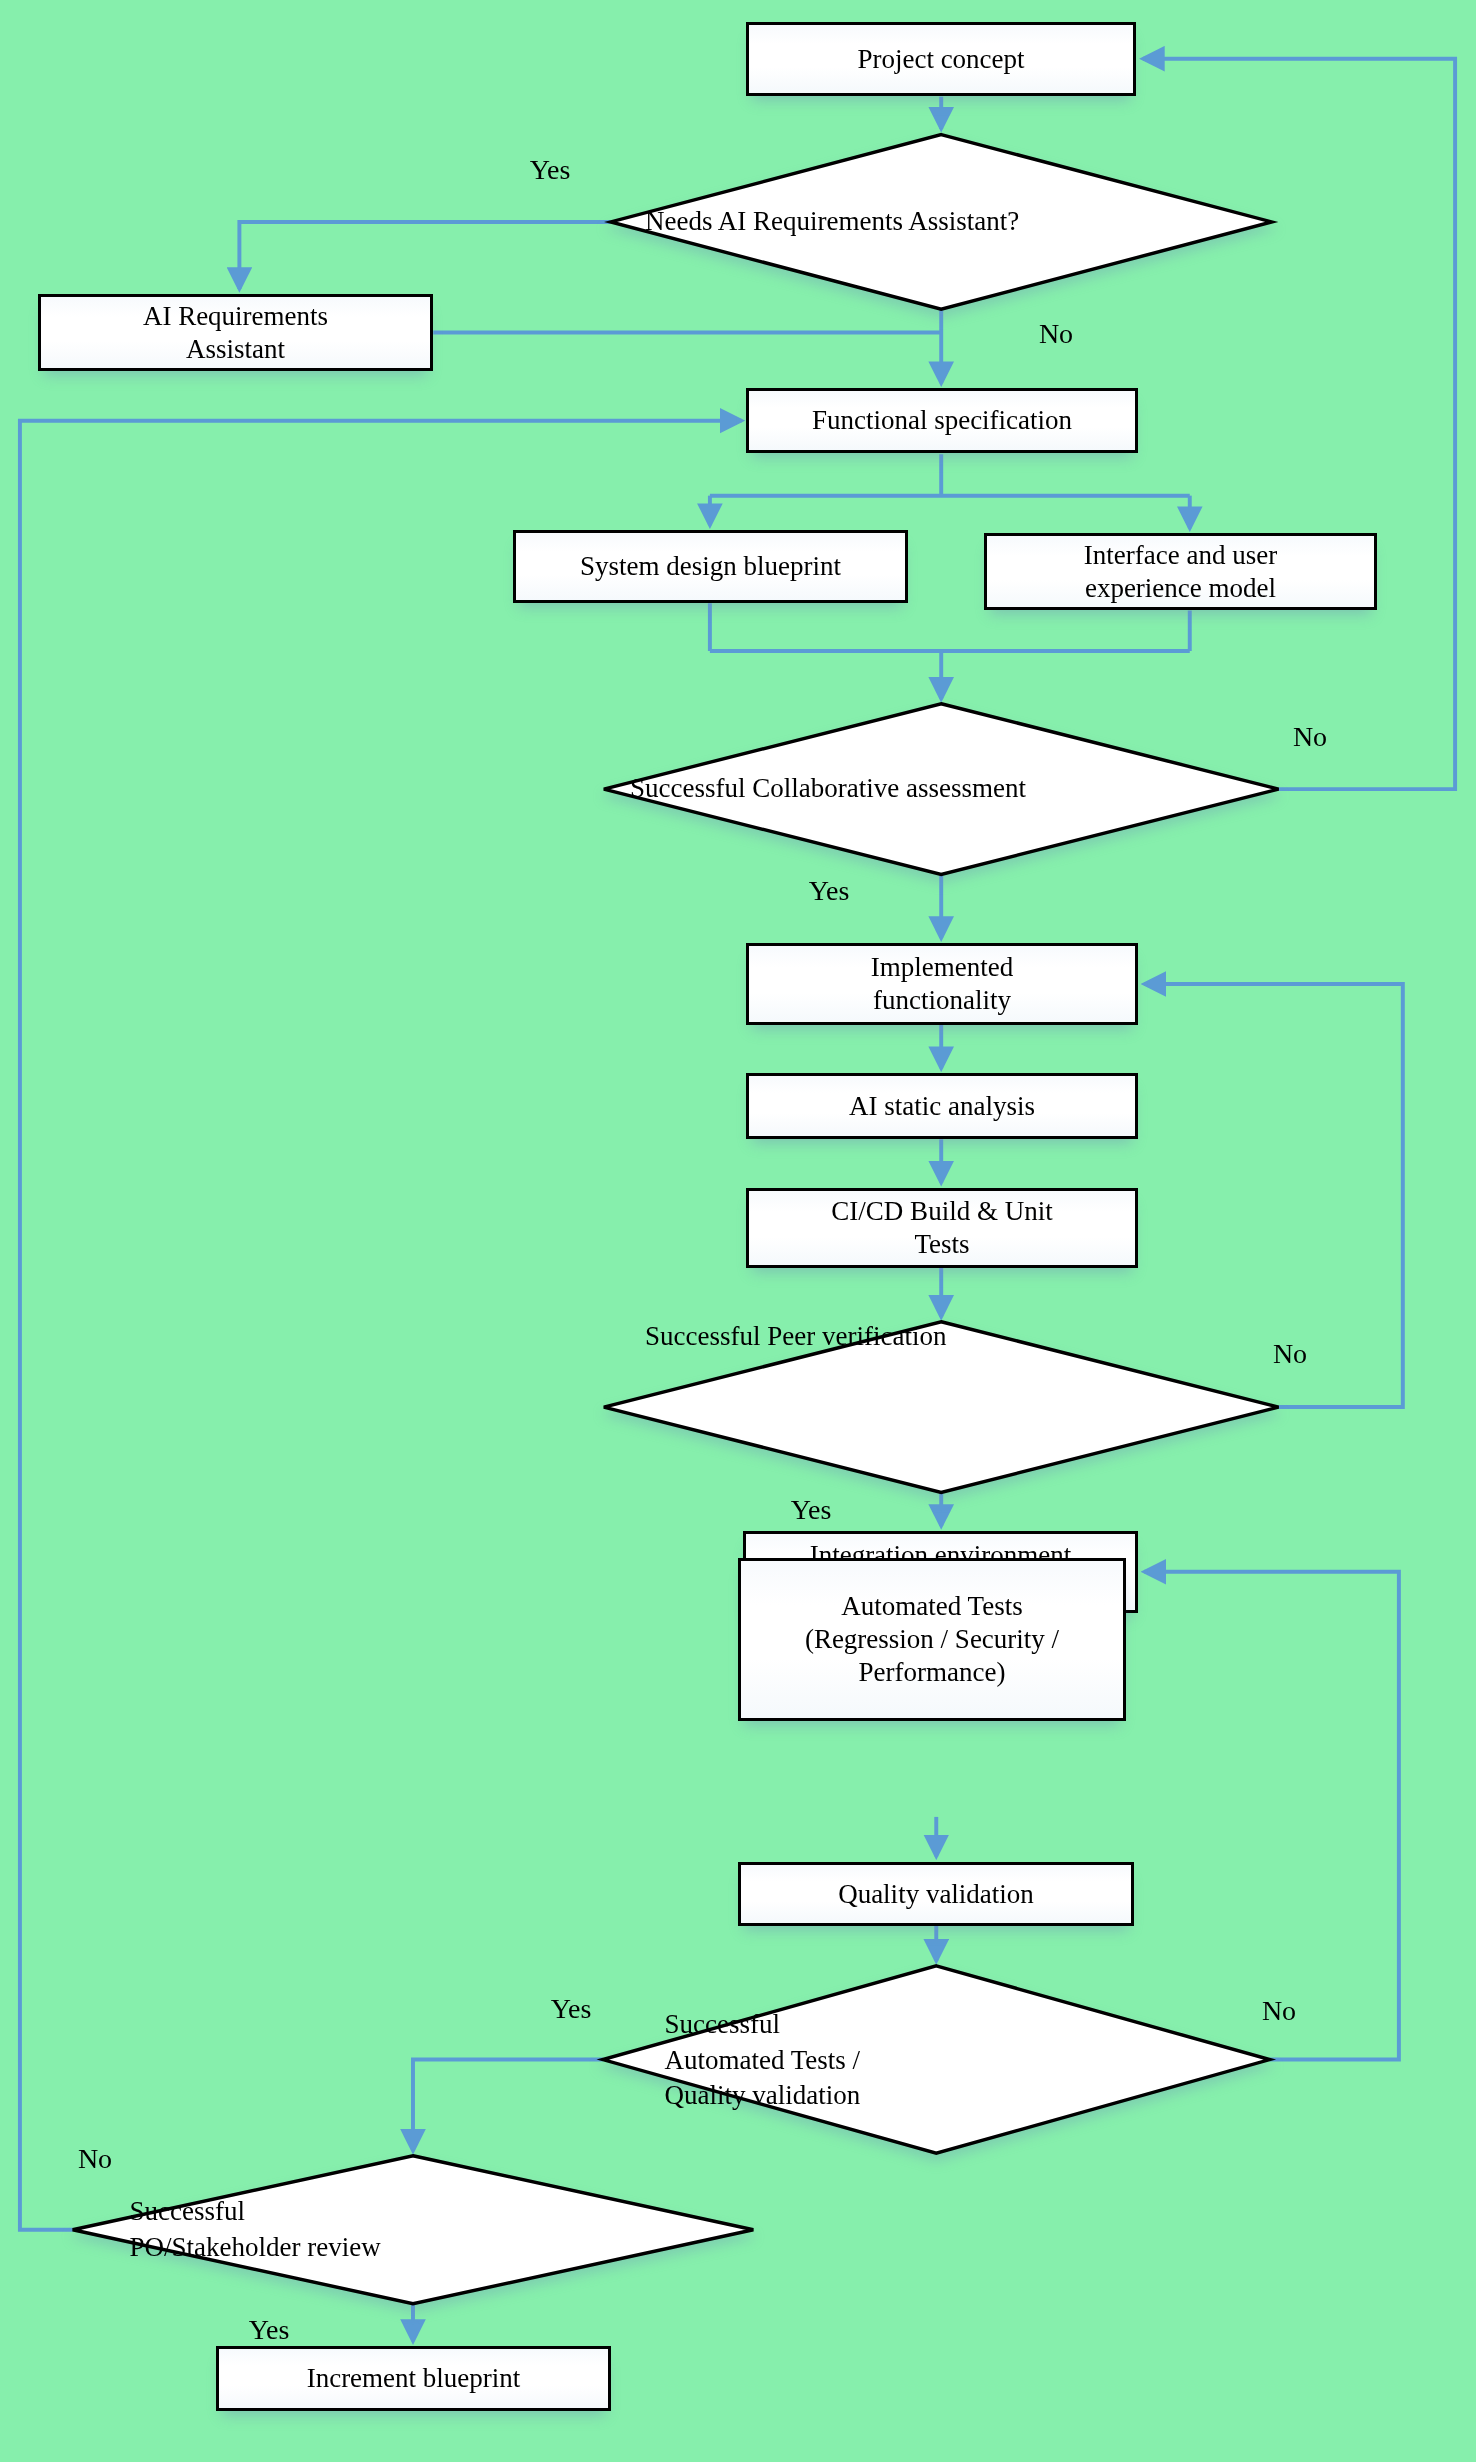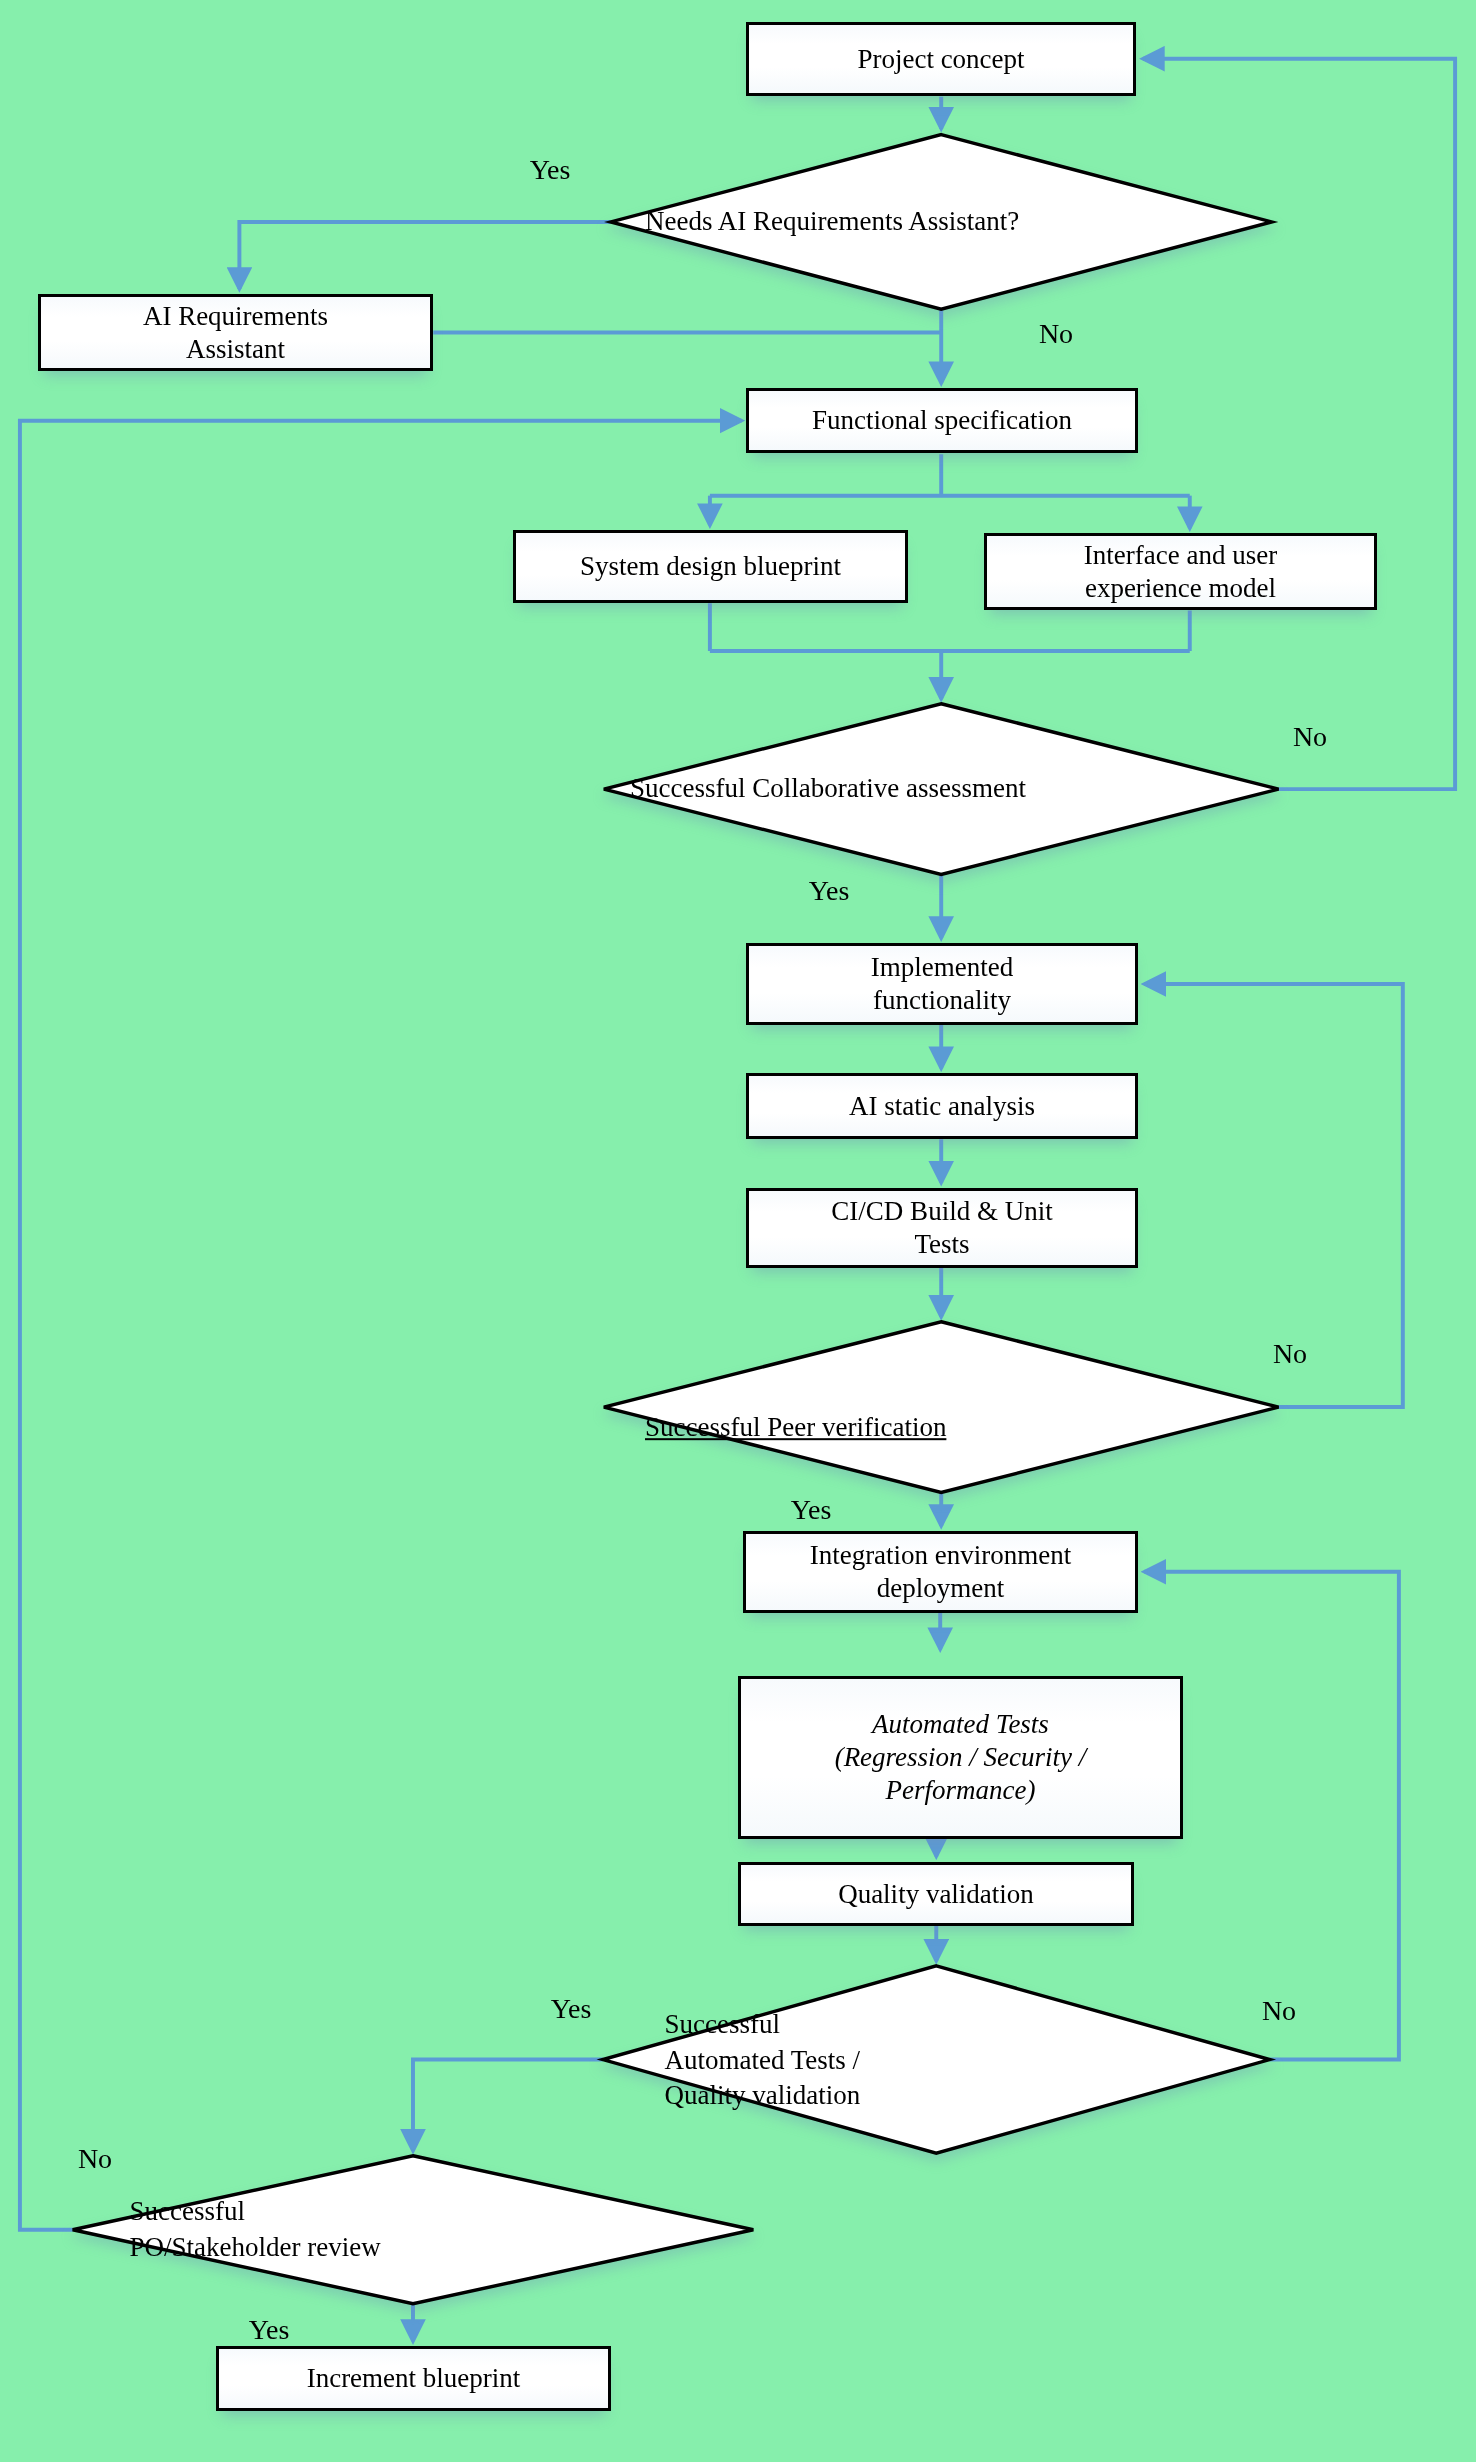--- a/index.html
+++ b/index.html
@@ -84,33 +84,33 @@
 functionality</div>
 
   <div class="pbox" style="left:746px;top:1073px;width:392px;height:66px;">AI static analysis</div>
 
   <div class="pbox" style="left:743px;top:1531px;width:395px;height:82px;">Integration environment
 deployment</div>
 
   <div class="pbox" style="left:746px;top:1188px;width:392px;height:80px;">CI/CD Build &amp; Unit
 Tests</div>
 
-  <div class="pbox" style="left:738px;top:1676px;width:445px;height:163px;font-style:italic;">Automated Tests
+  <div class="pbox" style="left:738px;top:1558px;width:388px;height:163px;">Automated Tests
 (Regression / Security /
 Performance)</div>
 
   <div class="pbox" style="left:738px;top:1862px;width:396px;height:64px;">Quality validation</div>
 
   <div class="pbox" style="left:216px;top:2346px;width:395px;height:65px;">Increment blueprint</div>
 
   <div class="dlabel" style="left:941px;top:222px;width:592px;">Needs AI Requirements Assistant?</div>
 
   <div class="dlabel" style="left:941px;top:789px;width:622px;">Successful Collaborative assessment</div>
 
-  <div class="dlabel" style="left:941px;top:1428px;width:592px;text-decoration:underline;">Successful Peer verification</div>
+  <div class="dlabel" style="left:941px;top:1337px;width:592px;">Successful Peer verification</div>
 
   <div class="dlabel" style="left:936px;top:2060px;width:543px;">Successful
 Automated Tests /
 Quality validation</div>
 
   <div class="dlabel" style="left:413px;top:2230px;width:567px;">Successful
 PO/Stakeholder review</div>
 
   <span class="elabel" style="left:550px;top:170px;">Yes</span>
   <span class="elabel" style="left:1056px;top:334px;">No</span>

